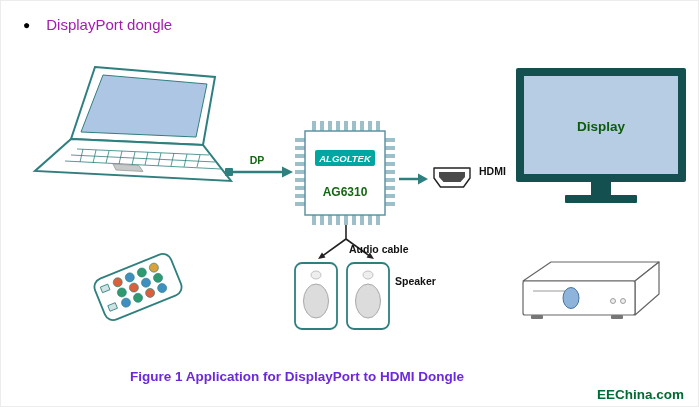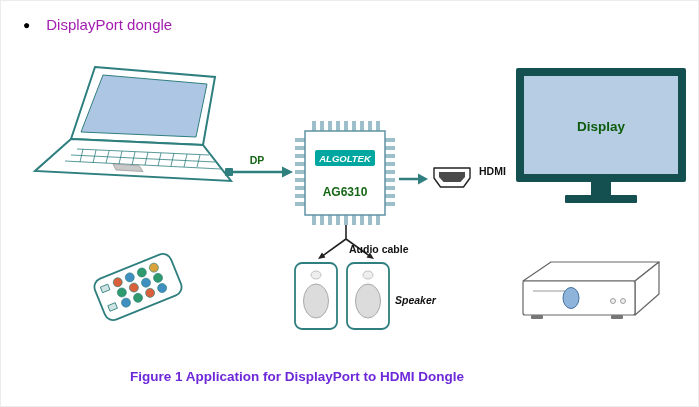--- a/index.html
+++ b/index.html
@@ -119,31 +119,32 @@
   <div class="abs lbl" style="left:348px;top:233px;margin-top:9px;">Audio cable</div>
 
   <svg class="abs" style="left:292px;top:256px;" width="100" height="78" viewBox="0 0 100 78">
     <rect x="2" y="6" width="42" height="66" rx="7" fill="#ffffff" stroke="#2f7f7f" stroke-width="1.8"></rect>
     <ellipse cx="23" cy="18" rx="5" ry="4" fill="#eeeeee" stroke="#b5b5b5" stroke-width="0.8"></ellipse>
     <ellipse cx="23" cy="44" rx="12.5" ry="17" fill="#dcdcdc" stroke="#a9a9a9" stroke-width="1"></ellipse>
     <rect x="54" y="6" width="42" height="66" rx="7" fill="#ffffff" stroke="#2f7f7f" stroke-width="1.8"></rect>
     <ellipse cx="75" cy="18" rx="5" ry="4" fill="#eeeeee" stroke="#b5b5b5" stroke-width="0.8"></ellipse>
     <ellipse cx="75" cy="44" rx="12.5" ry="17" fill="#dcdcdc" stroke="#a9a9a9" stroke-width="1"></ellipse>
   </svg>
-  <div class="abs lbl" style="left:394px;top:293px;font-style:italic;">Speaker</div>
+  <div class="abs lbl" style="left:394px;top:274px;">Speaker</div>
 
   <svg class="abs" style="left:512px;top:248px;" width="160" height="85" viewBox="0 0 160 85">
     <polygon points="10,32 122,32 146,13 38,13" fill="#ffffff" stroke="#666666" stroke-width="1.2" stroke-linejoin="round"></polygon>
     <polygon points="122,32 146,13 146,45 122,66" fill="#ffffff" stroke="#666666" stroke-width="1.2" stroke-linejoin="round"></polygon>
     <rect x="10" y="32" width="112" height="34" rx="2" fill="#ffffff" stroke="#666666" stroke-width="1.2"></rect>
     <line x1="20" y1="42" x2="52" y2="42" stroke="#999999" stroke-width="1"></line>
     <ellipse cx="58" cy="49" rx="8" ry="10.5" fill="#8fb4dc" stroke="#49739f" stroke-width="1"></ellipse>
     <circle cx="100" cy="52" r="2.5" fill="#eeeeee" stroke="#888888" stroke-width="0.8"></circle>
     <circle cx="110" cy="52" r="2.5" fill="#eeeeee" stroke="#888888" stroke-width="0.8"></circle>
     <rect x="18" y="66" width="12" height="4" rx="1" fill="#777777"></rect>
     <rect x="98" y="66" width="12" height="4" rx="1" fill="#777777"></rect>
   </svg>
 
 
   <div class="abs caption" style="left:129px;top:368px;">Figure 1 Application for DisplayPort to HDMI Dongle</div>
 
+  <div class="abs watermark" style="right:14px;top:386px;">EEChina.com</div>
 
 </div>
 
 </body></html>

